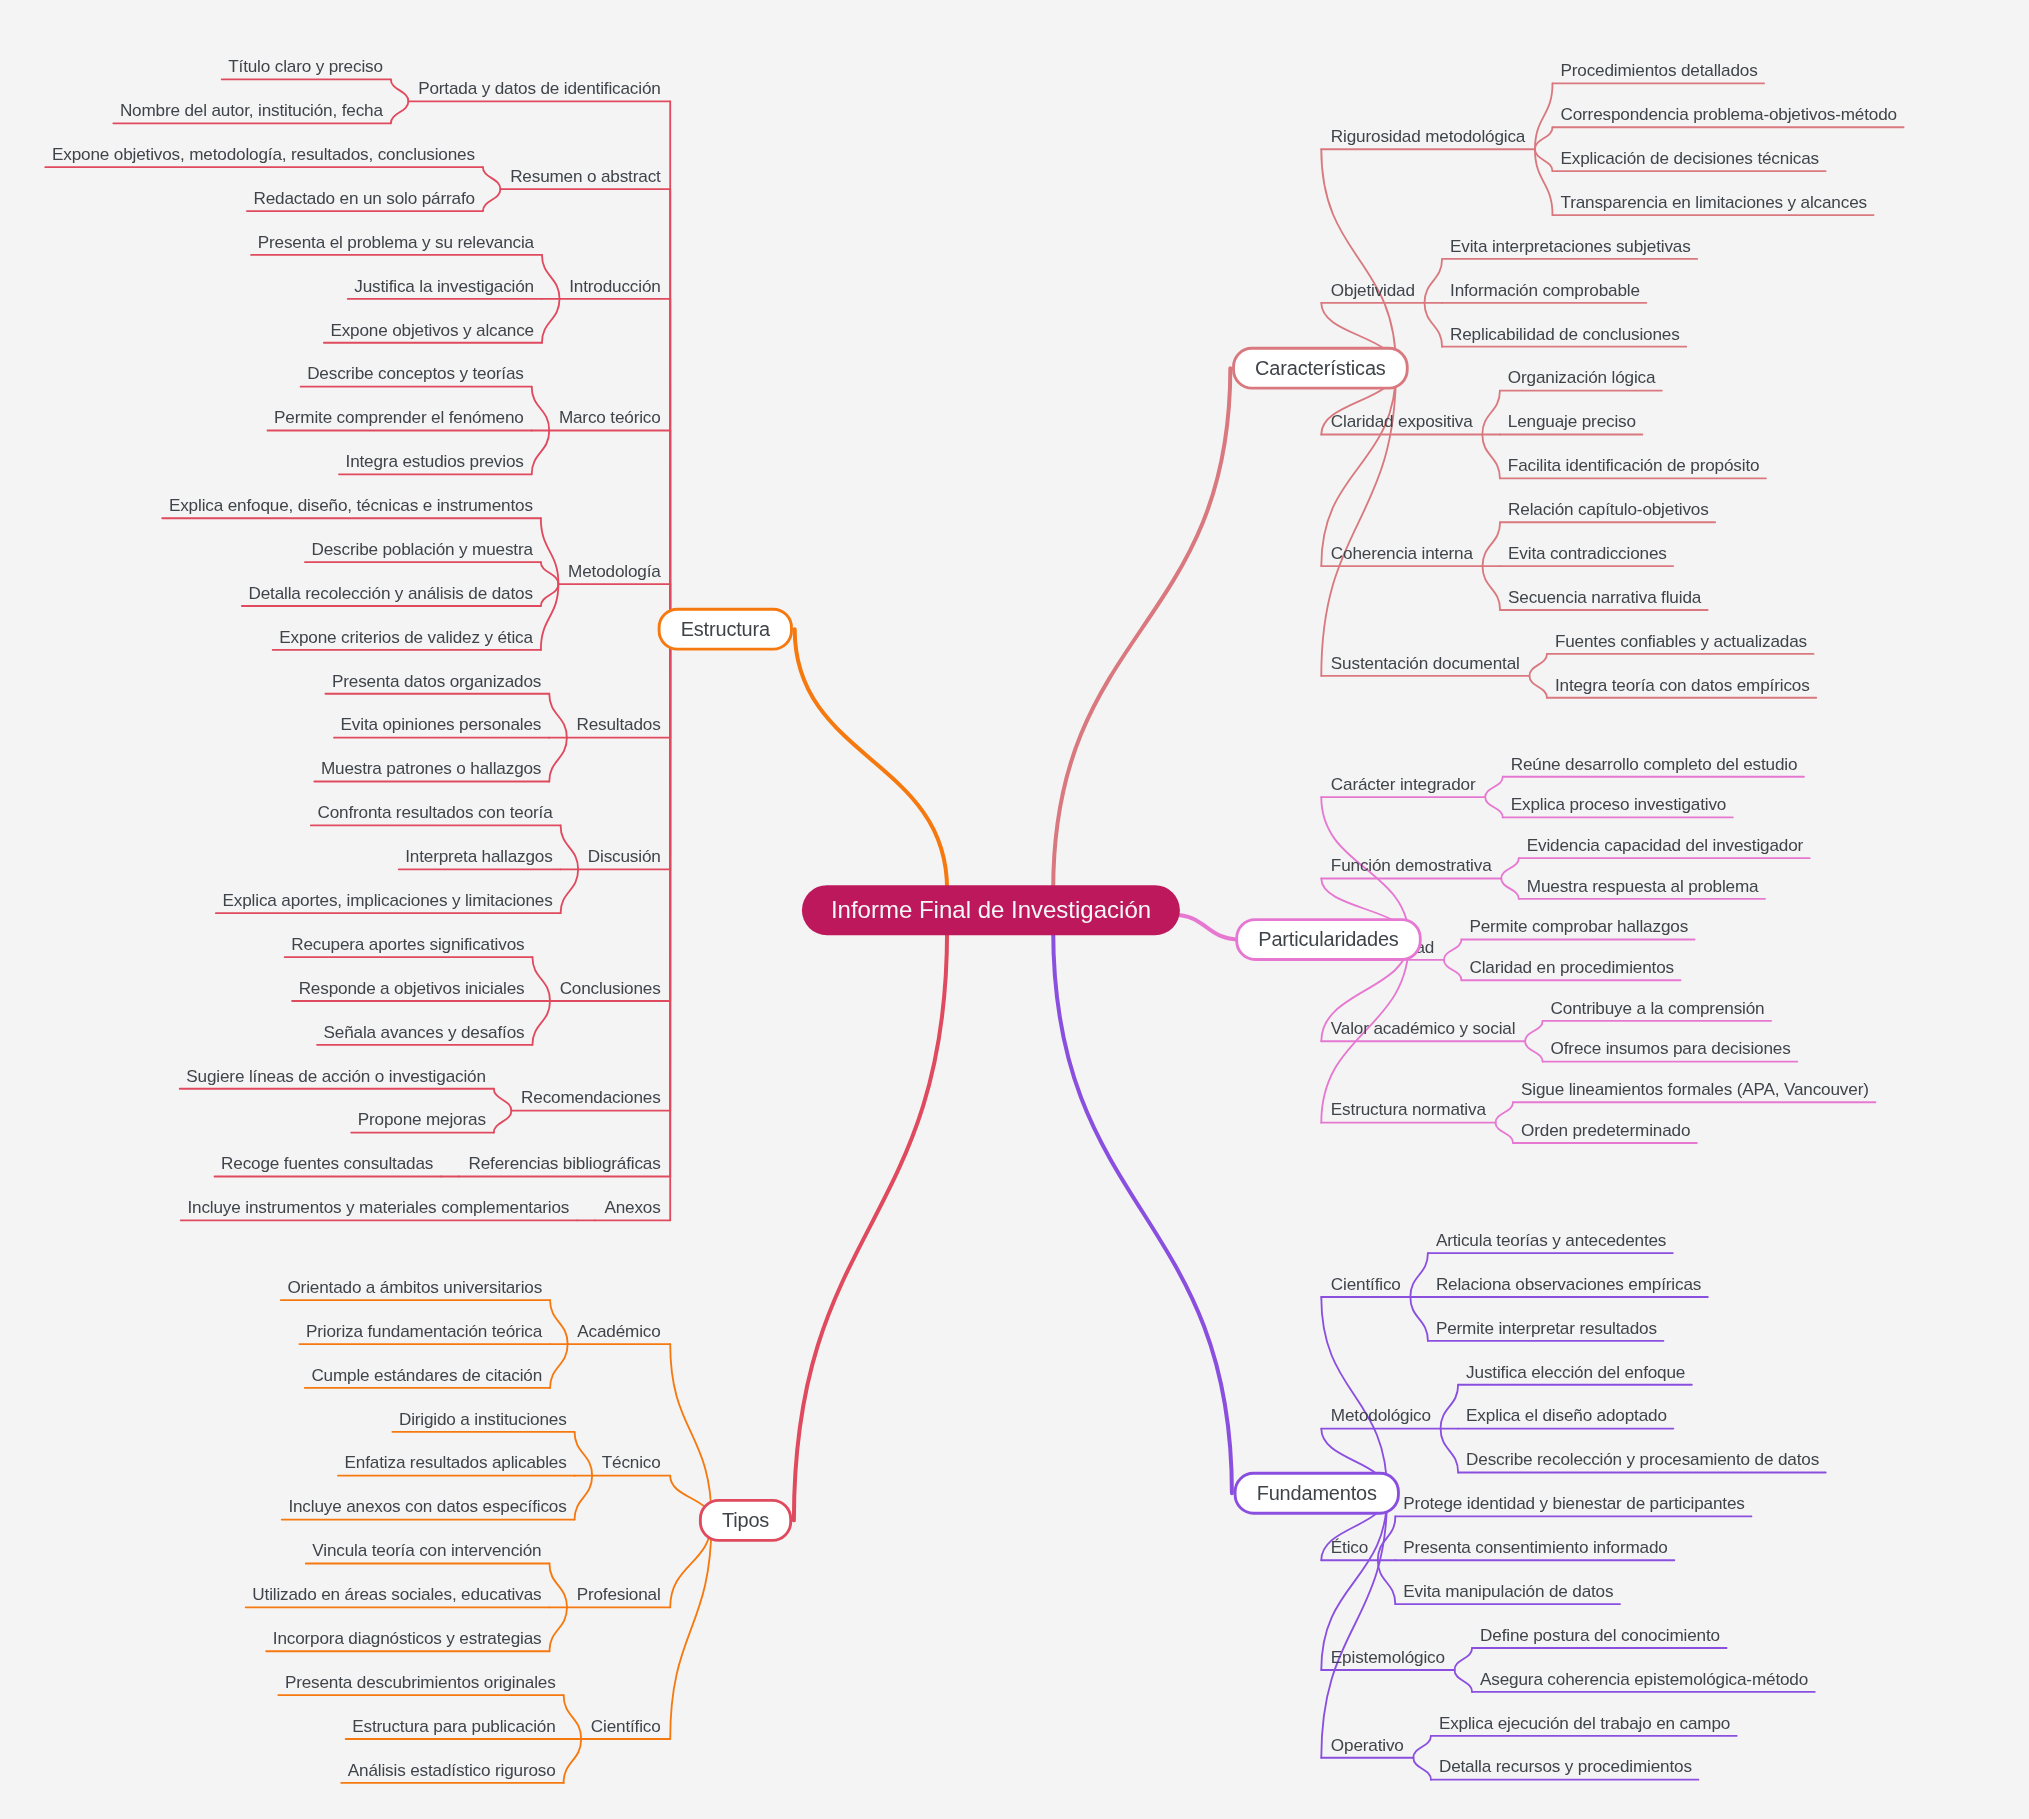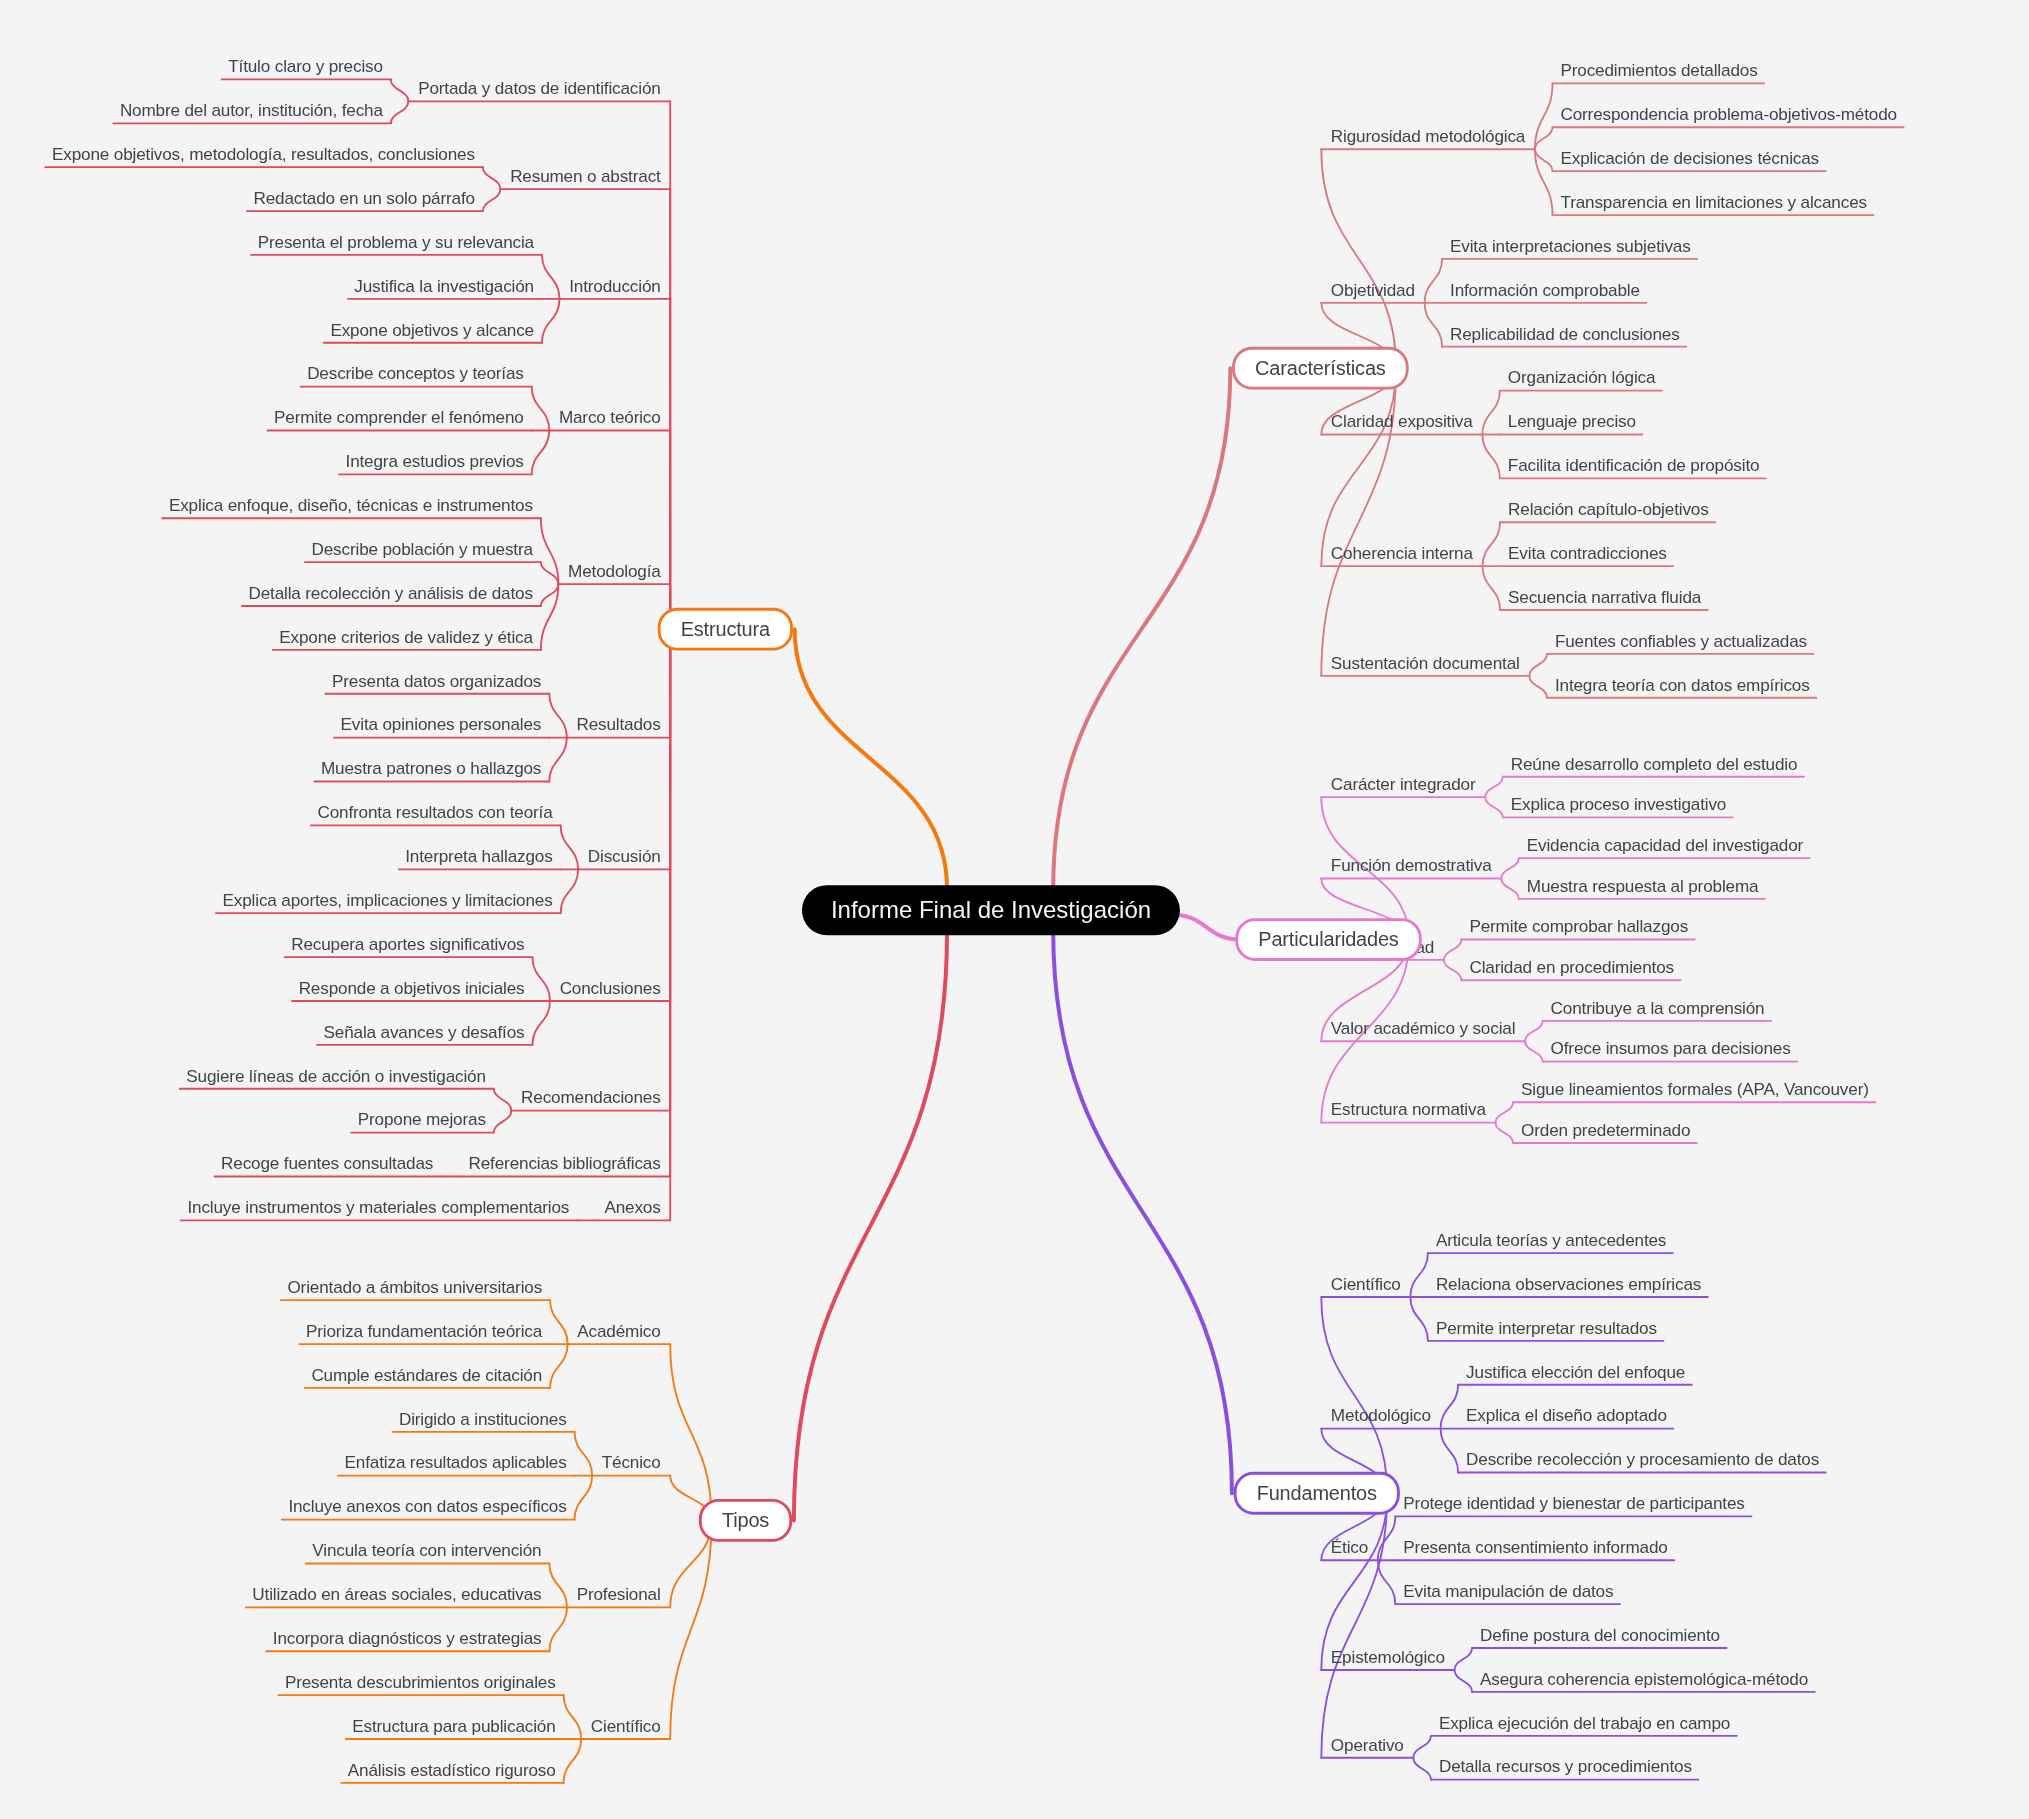--- a/index.html
+++ b/index.html
@@ -13,21 +13,21 @@
   svg.mindmap{position:absolute;left:0;top:0;}
   svg.mindmap text{
     fill:#3f444a;
     font-family:"Liberation Sans", sans-serif;
     letter-spacing:-0.2px;
   }
   .central-topic{
     position:absolute;
     left:991px;top:910px;
     transform:translate(-50%,-50%);
-    background:#000000;
+    background:#be185d;
     color:#f5f6f8;
     font-size:24px;
     line-height:1;
     padding:12.8px 29px;
     border-radius:27px;
     white-space:nowrap;
     z-index:5;
   }
 </style>
 </head>

